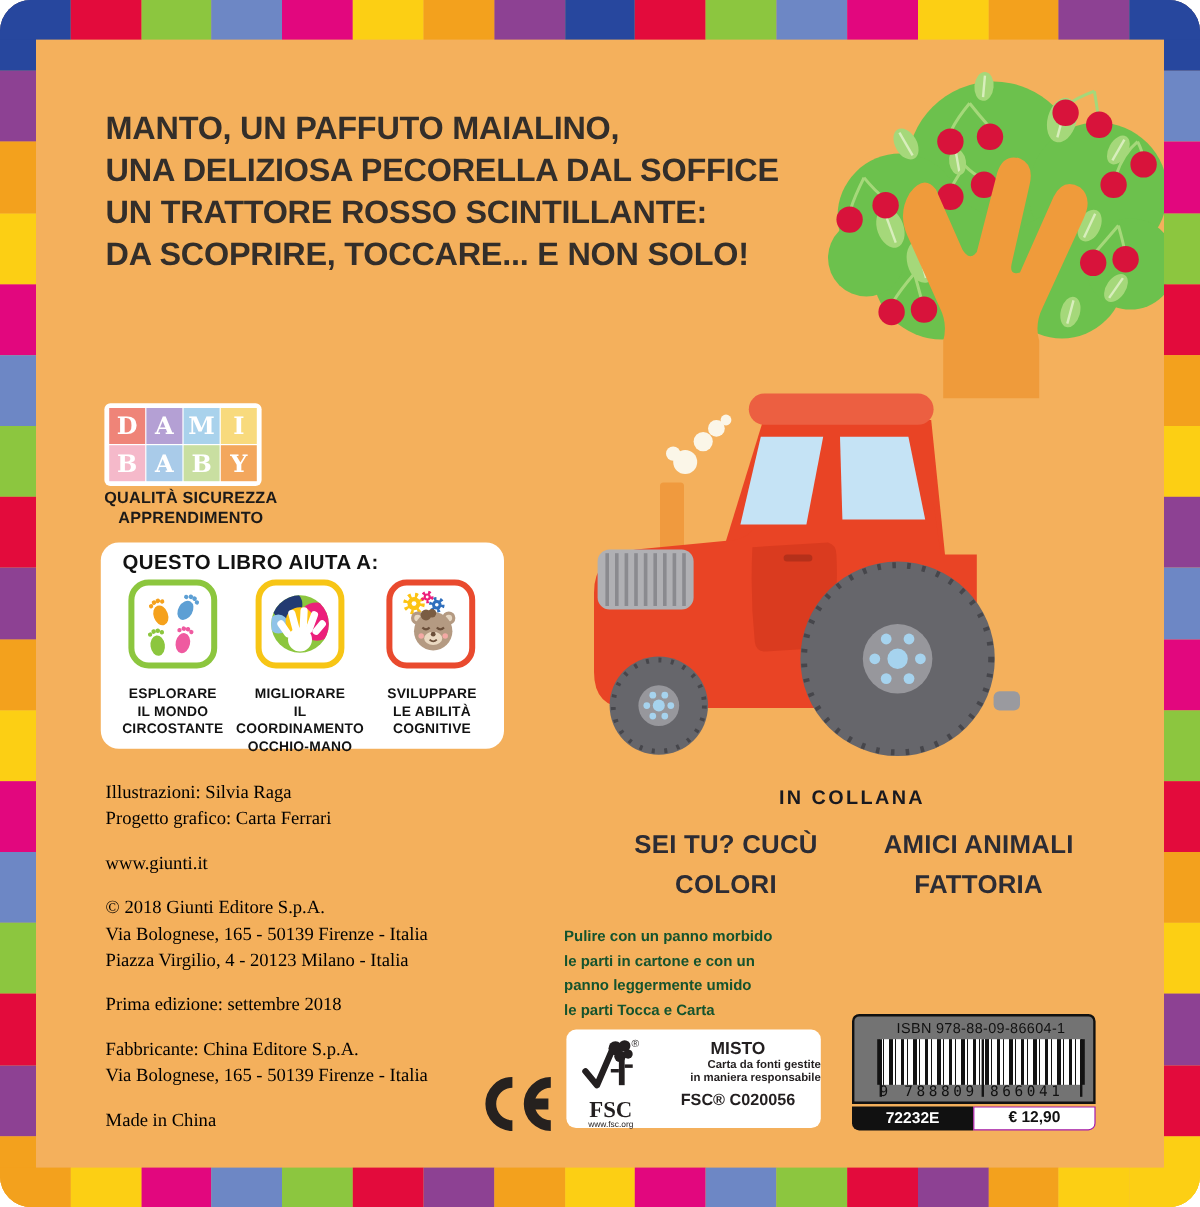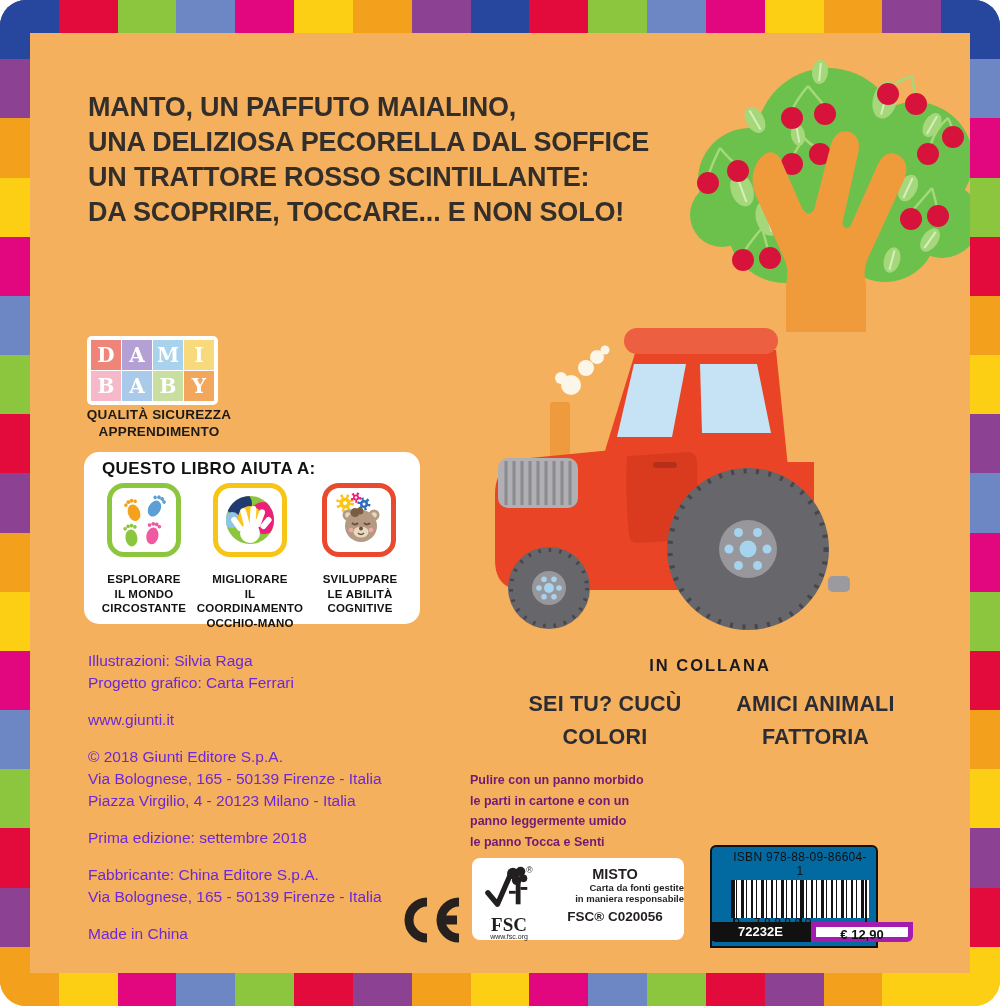--- a/index.html
+++ b/index.html
@@ -24,51 +24,51 @@
   
   .helps{position:absolute;left:84px;top:452px;width:336px;height:172px;background:#fff;border-radius:15px;z-index:2;}
   .helps-title{position:absolute;left:18px;top:7px;font-weight:bold;font-size:17px;letter-spacing:0.4px;color:#121212;}
   .icon-box{position:absolute;top:31px;width:64px;height:64px;background:#fff;border-radius:17px;border:5px solid #000;display:flex;align-items:center;justify-content:center;}
   .icon-box.b-green{left:23px;border-color:#8cc63e;}
   .icon-box.b-yellow{left:129px;border-color:#f7c515;}
   .icon-box.b-red{left:238px;border-color:#e94a2e;}
   .caption{position:absolute;top:120px;width:116px;text-align:center;font-weight:bold;font-size:11.5px;line-height:14.5px;letter-spacing:0.2px;color:#121212;}
   .cap-0{left:2px;} .cap-1{left:108px;} .cap-2{left:218px;}
   
-  .credits{position:absolute;left:88px;top:650px;width:360px;font-family:Liberation Sans, sans-serif;font-size:15.5px;line-height:22px;color:#6d28d9;}
+  .credits{position:absolute;left:88px;top:650px;width:360px;font-family:Liberation Serif, serif;font-size:15.5px;line-height:22px;color:#000000;}
   .credits p{margin:0;}
   .credits p.gap{margin-top:15px;}
   
   .collana-head{position:absolute;left:630px;top:656px;width:160px;text-align:center;font-weight:bold;font-size:16.5px;letter-spacing:2px;color:#19191f;}
   .series{position:absolute;top:688px;text-align:center;font-weight:bold;font-size:21.5px;line-height:33px;letter-spacing:0.2px;color:#2c2c34;}
   .series.s1{left:520px;width:170px;}
   .series.s2{left:728px;width:175px;}
   
-  .care{position:absolute;left:470px;top:770px;width:230px;font-weight:bold;font-size:12.5px;line-height:20.5px;color:#701a75;}
+  .care{position:absolute;left:470px;top:770px;width:230px;font-weight:bold;font-size:12.5px;line-height:20.5px;color:#14532d;}
   
   .fsc{position:absolute;left:472px;top:858px;width:212px;height:82px;background:#fff;border-radius:8px;display:flex;z-index:2;}
   .fsc-left{width:74px;text-align:center;padding-top:4px;}
   .fsc-brand{font-family:"Liberation Serif",serif;font-weight:bold;font-size:19px;line-height:17px;color:#231f20;}
   .fsc-url{font-size:7px;color:#231f20;}
   .fsc-right{flex:1;text-align:center;padding-top:8px;color:#231f20;}
   .fsc-grade{font-weight:bold;font-size:14.5px;line-height:16px;}
   .fsc-desc{font-weight:bold;font-size:9.5px;line-height:11px;text-align:right;}
   .fsc-code{font-weight:bold;font-size:13.5px;margin-top:5px;}
   
   .ce{position:absolute;left:396px;top:897px;width:66px;height:46px;z-index:2;}
   
-  .ean{position:absolute;left:710px;top:845px;width:168px;background:#0369a1;border:2px solid #111;border-radius:6px 6px 0 0;box-sizing:border-box;padding:3px 7px 2px 19px;z-index:2;}
+  .ean{position:absolute;left:710px;top:845px;width:203px;background:#737373;border:2px solid #111;border-radius:6px 6px 0 0;box-sizing:border-box;padding:3px 7px 2px 19px;z-index:2;}
   .isbn{text-align:center;font-size:12px;letter-spacing:0.3px;color:#111;}
   .bars{position:relative;height:38px;margin-top:2px;background:repeating-linear-gradient(90deg,#131313 0 2px,#fff 2px 5px,#131313 5px 6px,#fff 6px 10px,#131313 10px 13px,#fff 13px 15px,#131313 15px 16px,#fff 16px 20px);}
   .guard{position:absolute;top:0;width:2px;height:48px;background:#131313;}
   .g1{left:2px;} .g2{left:50%;} .g3{right:2px;}
   .digits{font-family:"DejaVu Sans Mono",monospace;font-size:12px;letter-spacing:3px;color:#111;padding-left:2px;margin-top:-2px;background:transparent;position:relative;}
   .ean-strip{position:absolute;left:710px;top:922px;width:203px;height:20px;display:flex;z-index:2;}
   .sku{width:101px;background:#111;color:#fff;font-weight:bold;font-size:13px;text-align:center;line-height:20px;border-radius:0 0 0 6px;}
-  .price{flex:1;background:#fff;color:#111;border:5px solid #a21caf;box-sizing:border-box;font-weight:bold;font-size:13px;text-align:center;line-height:16px;border-radius:0 0 6px 0;}
+  .price{flex:1;background:#fff;color:#111;border:1px solid #a21caf;box-sizing:border-box;font-weight:bold;font-size:13px;text-align:center;line-height:16px;border-radius:0 0 6px 0;}
 </style>
 </head>
 <body>
 
 <div id="page">
 
   <div class="strip" id="border-top">
       <div class="bcell" style="background: rgb(39, 71, 158);"></div>
       <div class="bcell" style="background: rgb(227, 11, 60);"></div>
       <div class="bcell" style="background: rgb(140, 198, 63);"></div>
@@ -439,21 +439,21 @@
   </div>
   <div class="series s2">
     <div>AMICI ANIMALI</div>
     <div>FATTORIA</div>
   </div>
 
   <div class="care">
     <div>Pulire con un panno morbido</div>
     <div>le parti in cartone e con un</div>
     <div>panno leggermente umido</div>
-    <div>le panno Tocca e Senti</div>
+    <div>le parti Tocca e Carta</div>
   </div>
 
   <div class="fsc">
     <div class="fsc-left">
       <svg width="64" height="50" viewBox="0 0 64 52">
         <text x="50" y="11" font-size="9" fill="#231f20">®</text>
         <path d="M10 32 L20 44 L33 14" stroke="#231f20" stroke-width="5.5" fill="none" stroke-linecap="round" stroke-linejoin="round"></path>
         <g fill="#231f20">
           <circle cx="36" cy="12" r="6"></circle>
             <circle cx="44" cy="10" r="5"></circle>

